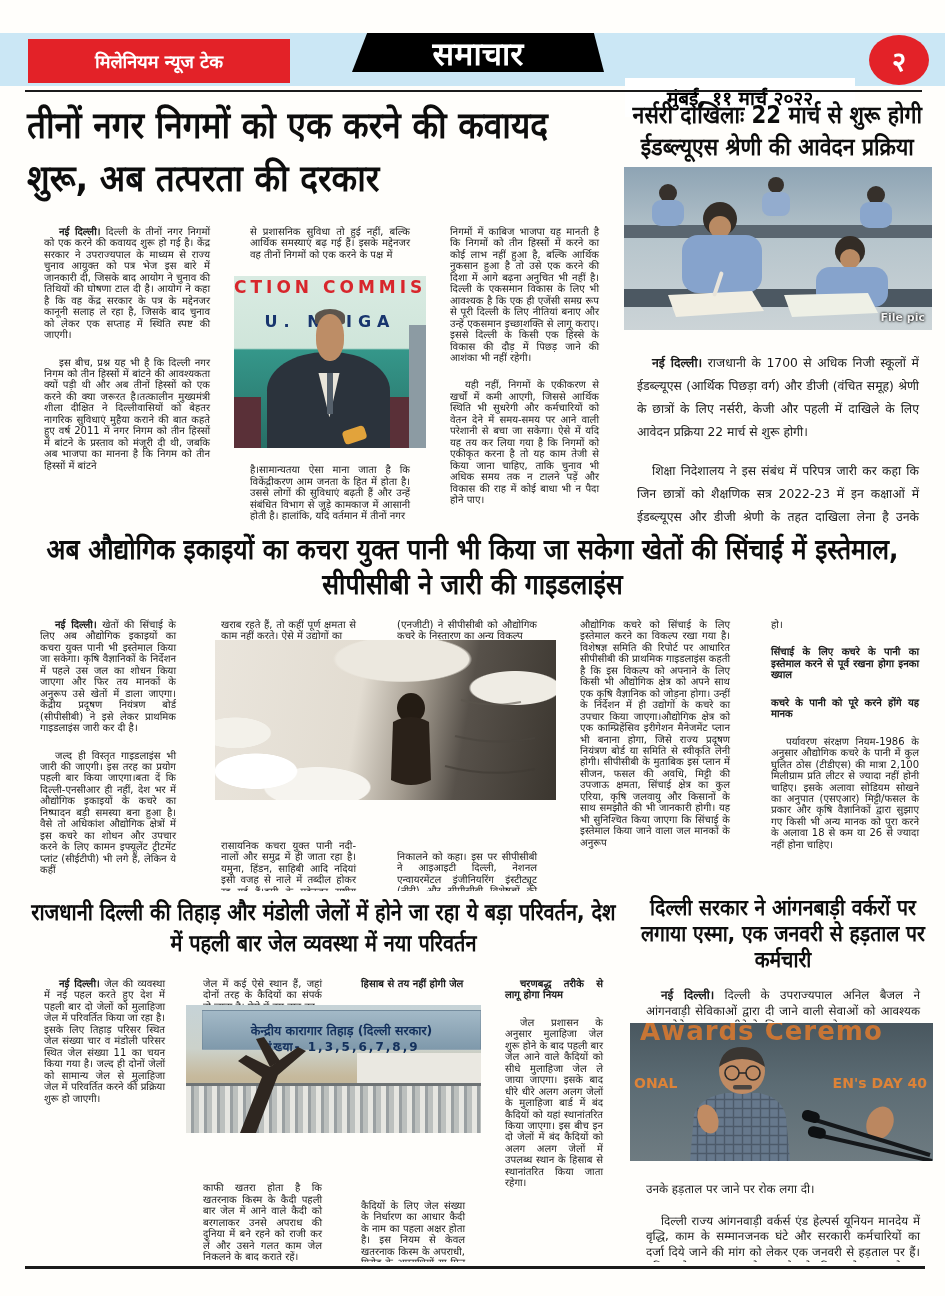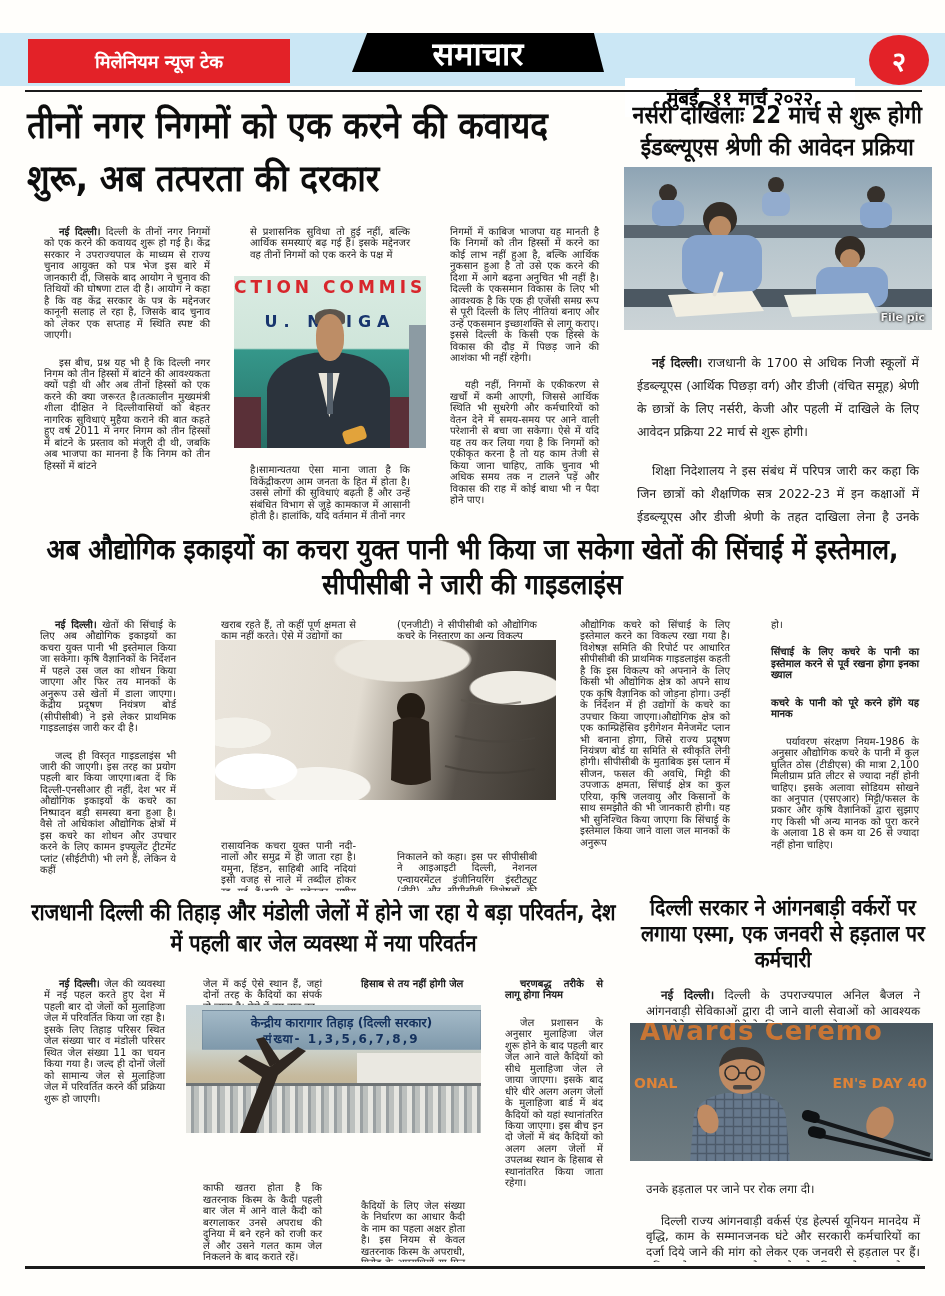--- a/index.html
+++ b/index.html
@@ -92,21 +92,21 @@
       radial-gradient(60px 26px at 6% 58%,  #f3f1ea 58%, rgba(255,255,255,0) 60%),
       radial-gradient(80px 30px at 88% 30%, #efece4 55%, rgba(255,255,255,0) 58%),
       radial-gradient(120px 40px at 55% 12%, #ece8df 55%, rgba(255,255,255,0) 58%),
       linear-gradient(100deg,#eae5dc 0%,#e2dcd1 42%,#a29a8e 58%,#57514a 72%,#3b362f 100%); }
 
   
   .photo4 { left:186px; top:1005px; width:295px; height:128px;
     background:linear-gradient(180deg,#c6d3d7 0%,#ccd2cb 34%,#c6b99c 56%,#b3a98e 100%); }
   .p4-sign { position:absolute; top:5px; left:16px; right:0; height:40px;
     background:linear-gradient(180deg,#a3b9c7,#7f99ab); border:1px solid #49596534;
-    color:#13305c; text-align:center; font-weight:bold; padding-top:3px; }
+    color:#13305c; text-align:center; font-weight:bold; padding-top:11px; }
   .p4-sign .l1 { font-size:12.5px; line-height:17px; }
   .p4-sign .l2 { font-size:12px;  line-height:16px; letter-spacing:2px; }
   .p4-building { position:absolute; top:48px; right:0; width:42%; height:32%; background:#eae8e1; }
   .p4-fence { position:absolute; bottom:0; left:0; right:0; height:50px;
     border-top:3px solid #6e7375;
     background:repeating-linear-gradient(90deg,#e6e6e1 0 5px,#9aa0a2 5px 8px,#bcc0be 8px 13px); }
 
   
   .photo5 { left:630px; top:1023px; width:303px; height:138px;
     background:linear-gradient(180deg,#49575f 0%,#5c6c74 45%,#6e7b81 100%); }

